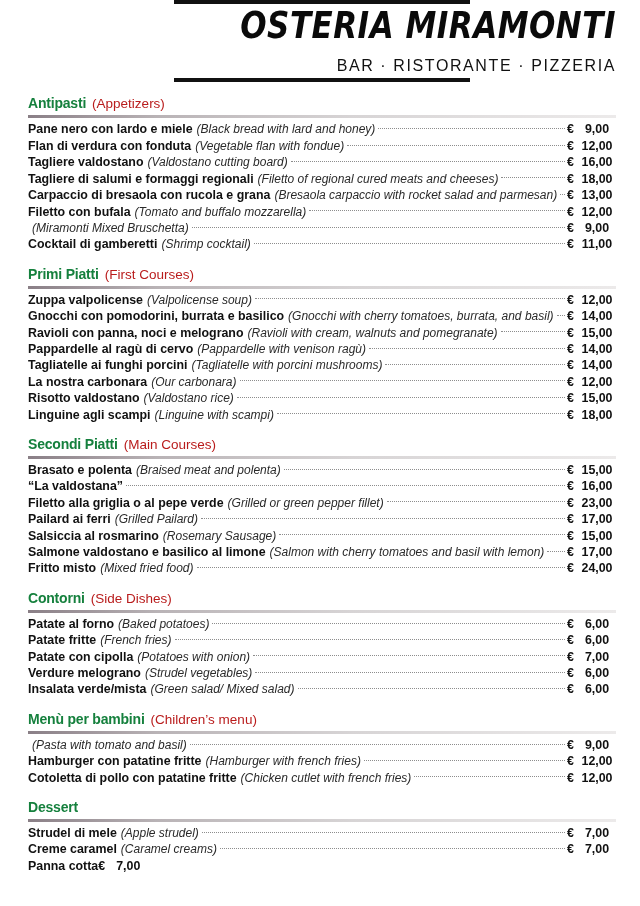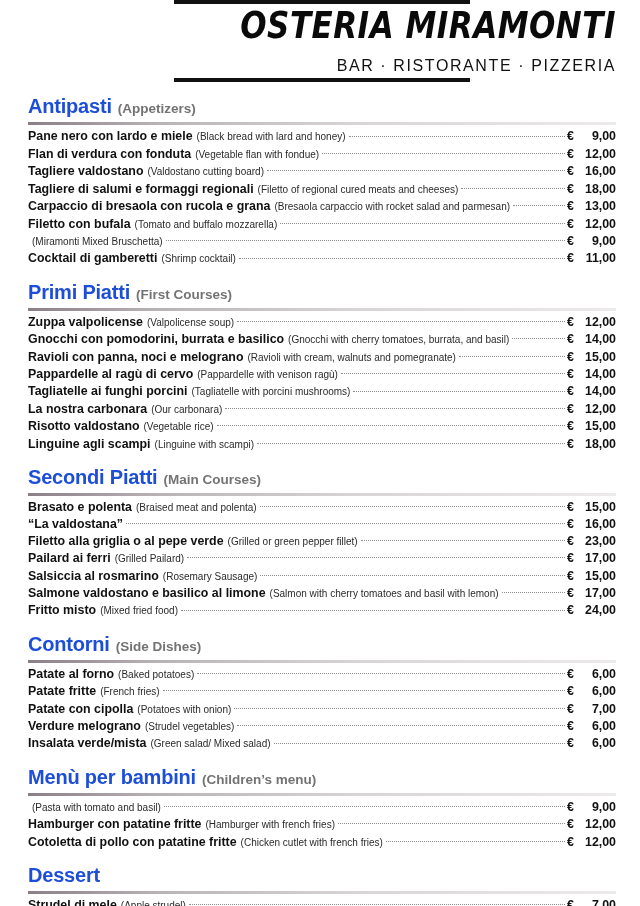--- a/index.html
+++ b/index.html
@@ -64,30 +64,30 @@
   .section {
     margin-top: 13px;
   }
   .section-head {
     display: flex;
     align-items: baseline;
     position: relative;
     padding-bottom: 3px;
   }
   .section-title {
-    font-size: 20px;
+    font-size: 14px;
     font-weight: bold;
     letter-spacing: -0.2px;
-    color: #1d4ed8;
+    color: #15803d;
     white-space: nowrap;
   }
   .section-sub {
     font-size: 13.5px;
-    font-weight: bold;
-    color: #737373;
+    font-weight: normal;
+    color: #b91c1c;
     margin-left: 6px;
     white-space: nowrap;
   }
   .section-rule {
     height: 3px;
     width: 100%;
     background: linear-gradient(to right, #8a7f86 0%, #b9b3b6 22%, #d7d4d5 55%, #eceaea 100%);
     margin-top: 1px;
     margin-bottom: 3px;
   }
@@ -99,21 +99,22 @@
     font-size: 12.4px;
     line-height: 16.4px;
     white-space: nowrap;
   }
   .item-name {
     font-weight: bold;
     color: #111;
     flex: 0 0 auto;
   }
   .item-desc {
-    font-size: 10px;
+    font-style: italic;
+    font-size: 12px;
     color: #2a2a2a;
     margin-left: 4px;
     flex: 0 0 auto;
   }
   .leader {
     flex: 1 1 auto;
     min-width: 4px;
     align-self: center;
     border-bottom: 1px dotted #8d8d8d;
     margin: 0 2px 0 3px;
@@ -128,21 +129,21 @@
     text-align: right;
     display: flex;
     justify-content: flex-end;
   }
   .price .cur {
     width: 11px;
     text-align: left;
   }
   .price .amt {
     width: 38px;
-    text-align: right;
+    text-align: center;
   }
 </style>
 </head>
 <body>
 
 <div class="page">
 
   <div class="logo-block">
     <div class="logo-rule-top"></div>
     <div class="logo-name">OSTERIA MIRAMONTI</div>
@@ -284,21 +285,21 @@
           <span class="item-name">La nostra carbonara</span>
           <span class="item-desc">(Our carbonara)</span>
           <span class="leader"></span>
           <span class="price">
             <span class="cur">€</span>
             <span class="amt">12,00</span>
           </span>
         </div>
         <div class="item">
           <span class="item-name">Risotto valdostano</span>
-          <span class="item-desc">(Vegetable rice)</span>
+          <span class="item-desc">(Valdostano rice)</span>
           <span class="leader"></span>
           <span class="price">
             <span class="cur">€</span>
             <span class="amt">15,00</span>
           </span>
         </div>
         <div class="item">
           <span class="item-name">Linguine agli scampi</span>
           <span class="item-desc">(Linguine with scampi)</span>
           <span class="leader"></span>

